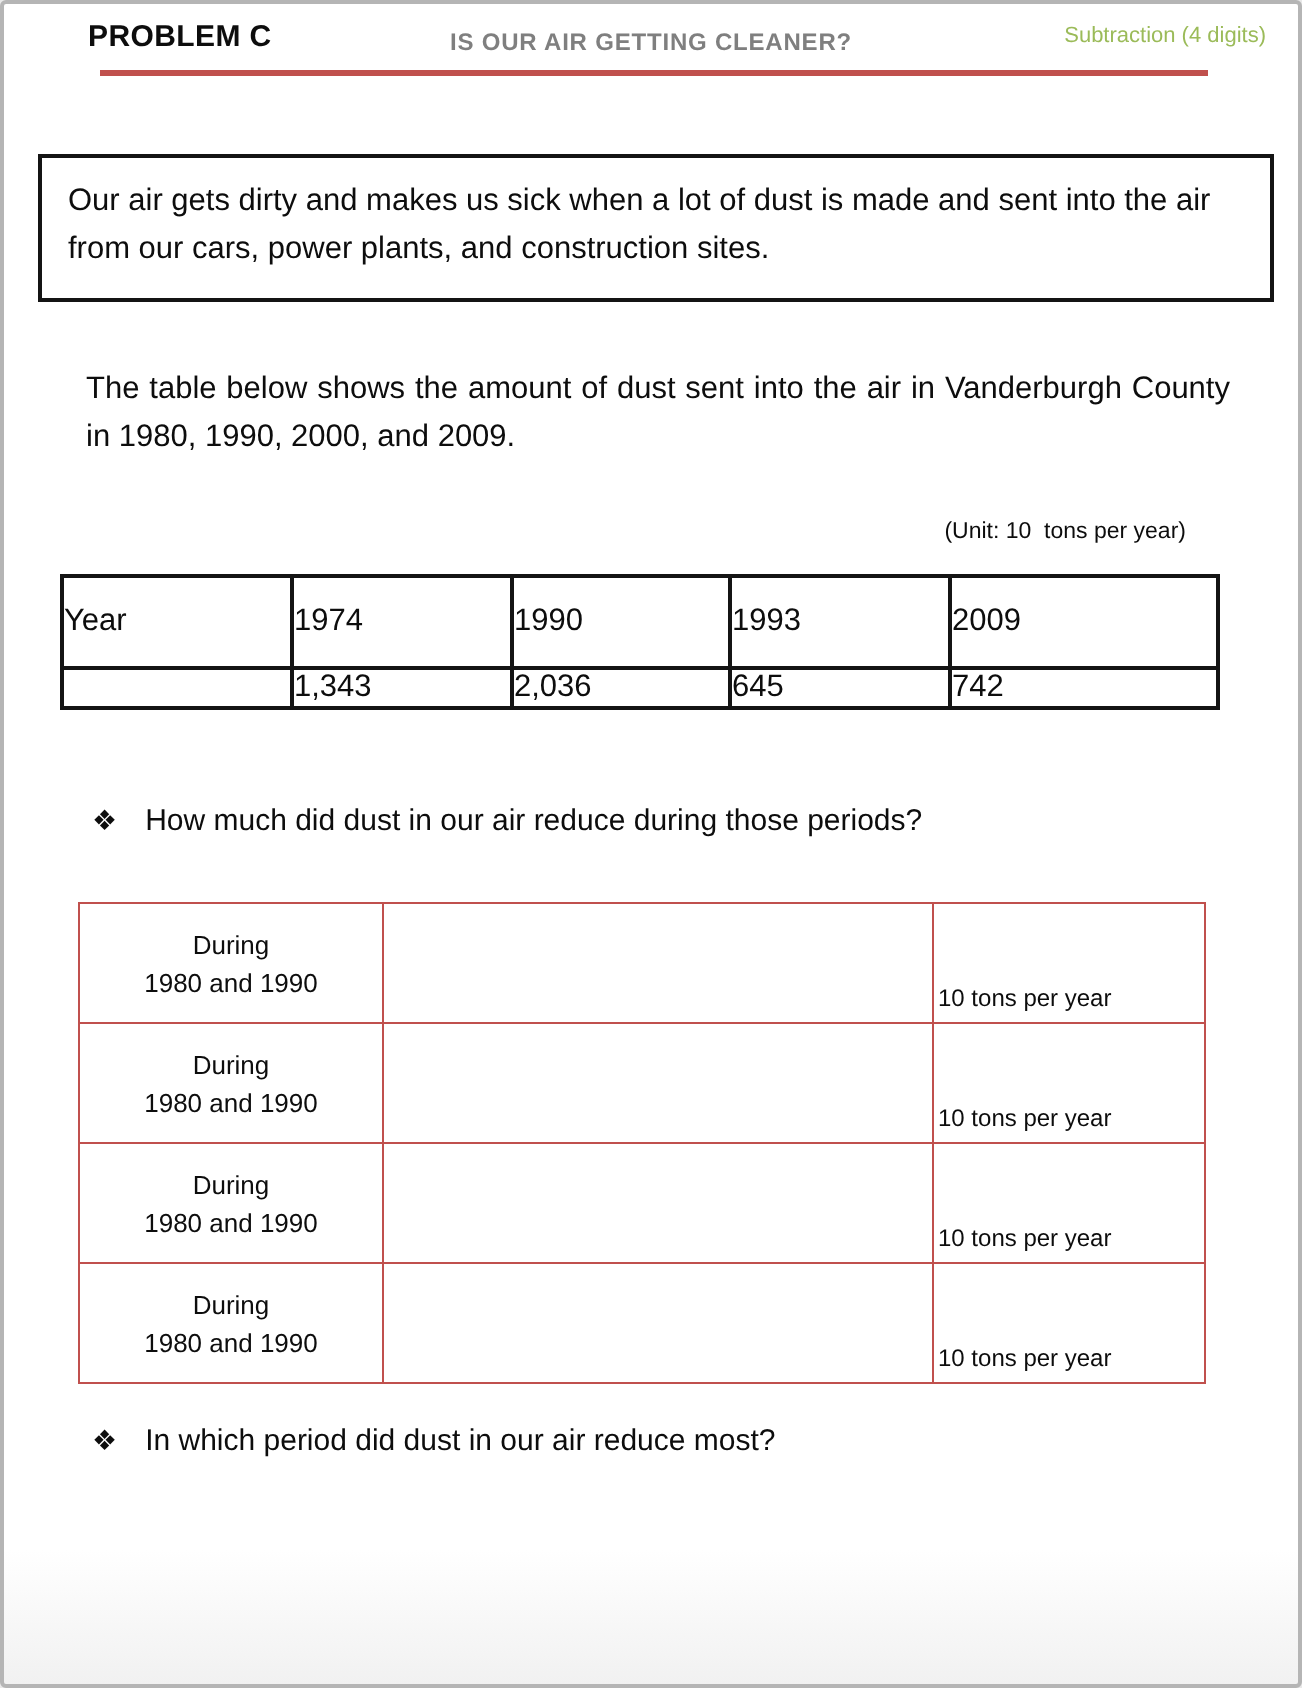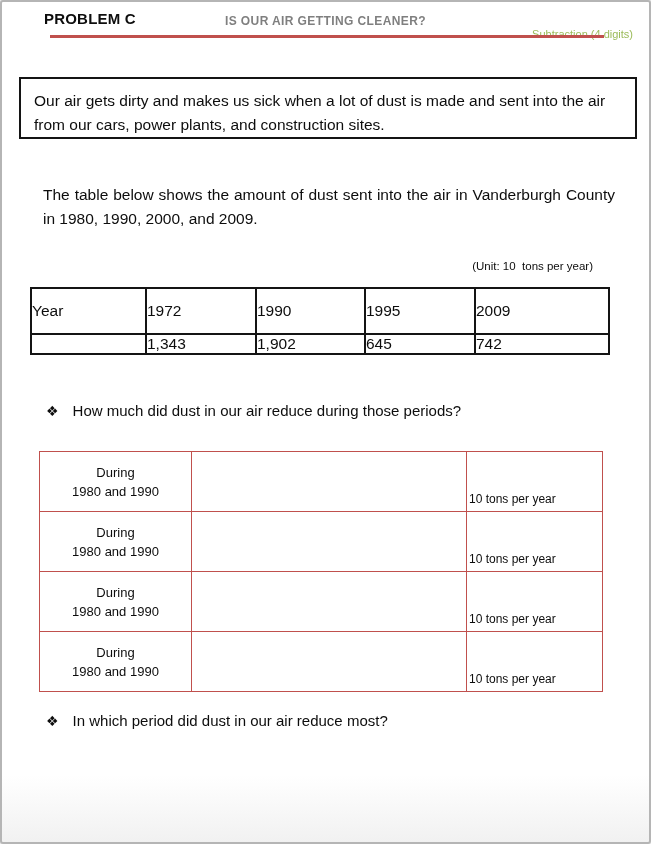--- a/index.html
+++ b/index.html
@@ -24,33 +24,33 @@
     letter-spacing: 0.2px;
   }
   .doc-title {
     position: absolute; left: 120px; right: 120px; top: 12px;
     text-align: center;
     font-size: 12px; font-weight: bold; color: #7f7f7f;
     letter-spacing: 0.4px;
   }
   .doc-topic {
     position: absolute; right: 16px; top: 10px;
-    font-size: 11px; color: var(--accent-green, #9bbb59); margin-top: 16px;
+    font-size: 11px; color: var(--accent-green, #9bbb59);
   }
   .header-rule {
     position: absolute; left: 48px; top: 33px;
     width: 554px; height: 3px;
     background: var(--accent-red, #c0504d);
   }
 
   
   .intro-box {
     position: absolute; left: 17px; top: 75px; width: 618px;
     border: 2px solid #141414;
-    padding: 10px 13px 0 13px;
+    padding: 10px 13px 12px 13px;
     font-size: 15.5px; line-height: 24px; color: #0d0d0d;
   }
 
   
   .description {
     position: absolute; left: 41px; top: 181px; width: 572px;
     font-size: 15.5px; line-height: 24px; color: #0d0d0d;
     text-align: justify;
   }
 
@@ -129,29 +129,29 @@
     <colgroup>
       <col style="width:115px">
         <col style="width:110px">
         <col style="width:109px">
         <col style="width:110px">
         <col style="width:134px">
     </colgroup>
     <tbody>
         <tr class="head-row">
       <td>Year</td>
-      <td>1972</td>
+      <td>1974</td>
       <td>1990</td>
-      <td>1995</td>
+      <td>1993</td>
       <td>2009</td>
     </tr>
     <tr class="value-row">
       <td></td>
       <td>1,343</td>
-      <td>1,902</td>
+      <td>2,036</td>
       <td>645</td>
       <td>742</td>
     </tr>
   </tbody>
     </table>
 
   <div class="question q1">
     <span class="bullet">❖</span><span>How much did dust in our air reduce during those periods?</span>
   </div>
 

